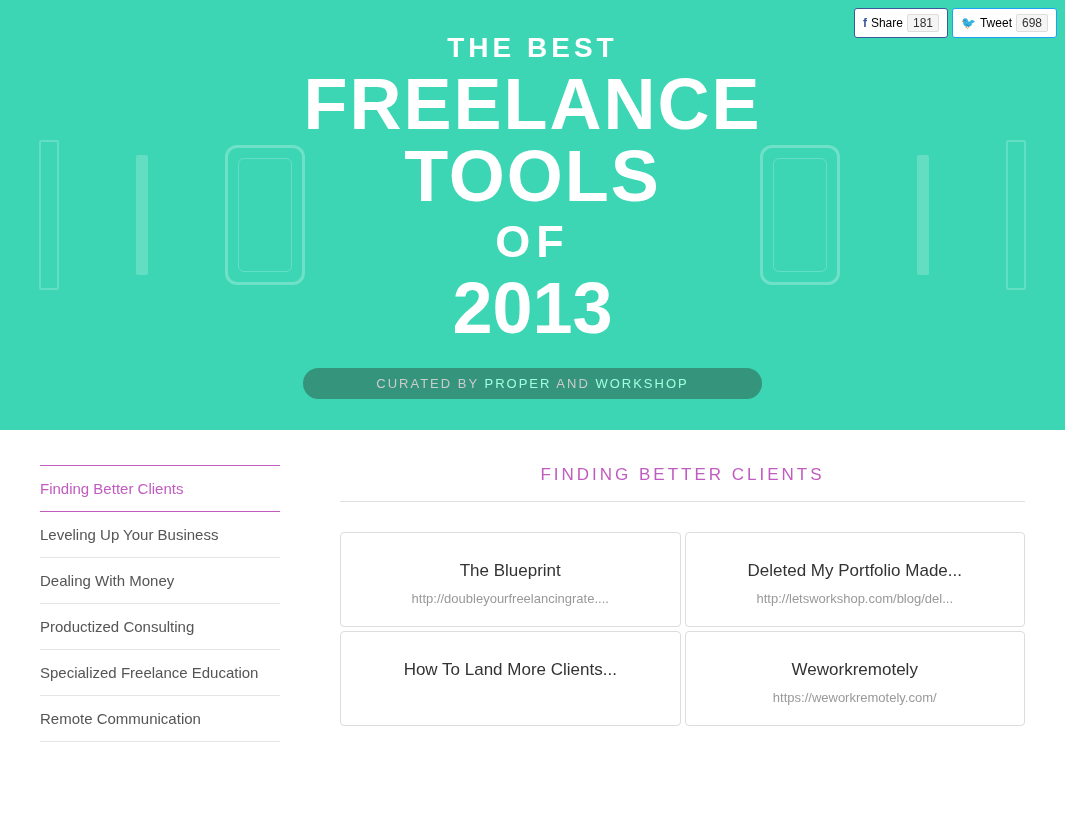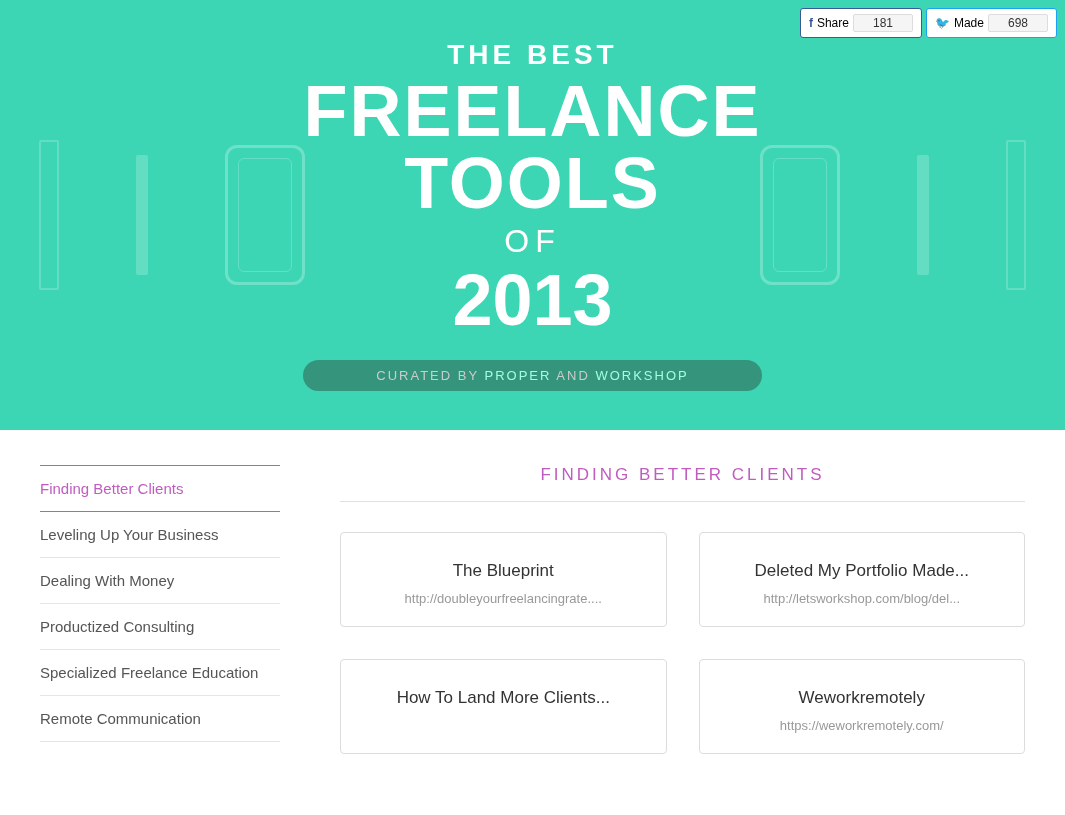--- a/index.html
+++ b/index.html
@@ -27,21 +27,21 @@
       background: #fff;
     }
     .social-btn.fb { border-color: #3b5998; }
     .social-btn.tw { border-color: #1da1f2; }
     .social-icon-fb { color: #3b5998; font-weight: bold; font-size: 12px; }
     .social-icon-tw { color: #1da1f2; font-weight: bold; font-size: 12px; }
     .social-count {
       background: #f5f5f5;
       border: 1px solid #ddd;
       border-radius: 2px;
-      padding: 1px 19px;
+      padding: 1px 5px;
       font-size: 12px;
       color: #333;
     }
 
     
     .hero {
       width: 100%;
       background-color: #3dd6b5;
       position: relative;
       height: 430px;
@@ -116,22 +116,22 @@
 
     .hero-title {
       font-size: 72px;
       font-weight: 900;
       text-transform: uppercase;
       line-height: 1;
       letter-spacing: 2px;
     }
 
     .hero-of {
-      font-size: 32px;
-      font-weight: 400;
+      font-size: 45px;
+      font-weight: 700;
       text-transform: uppercase;
       letter-spacing: 6px;
       margin: 4px 0;
     }
 
     .hero-year {
       font-size: 72px;
       font-weight: 900;
       text-transform: uppercase;
       line-height: 1;
@@ -198,21 +198,21 @@
 
     .section-divider {
       height: 1px;
       background: #e0e0e0;
       margin-bottom: 30px;
     }
 
     .cards-grid {
       display: grid;
       grid-template-columns: 1fr 1fr;
-      gap: 32px;
+      gap: 4px;
     }
 
     .card {
       border: 1px solid #ddd;
       border-radius: 4px;
       padding: 28px 20px 20px 20px;
       text-align: center;
       cursor: pointer;
     }
 
@@ -232,21 +232,21 @@
 <body>
 
 <div class="social-bar">
   <button class="social-btn fb">
     <span class="social-icon-fb">f</span>
     <span>Share</span>
     <span class="social-count">181</span>
   </button>
   <button class="social-btn tw">
     <span class="social-icon-tw">🐦</span>
-    <span>Made</span>
+    <span>Tweet</span>
     <span class="social-count">698</span>
   </button>
 </div>
 
 <div class="hero">
 
   <div class="hero-bg">
     <div class="hero-item">
       <div class="ruler-shape"></div>
     </div>

